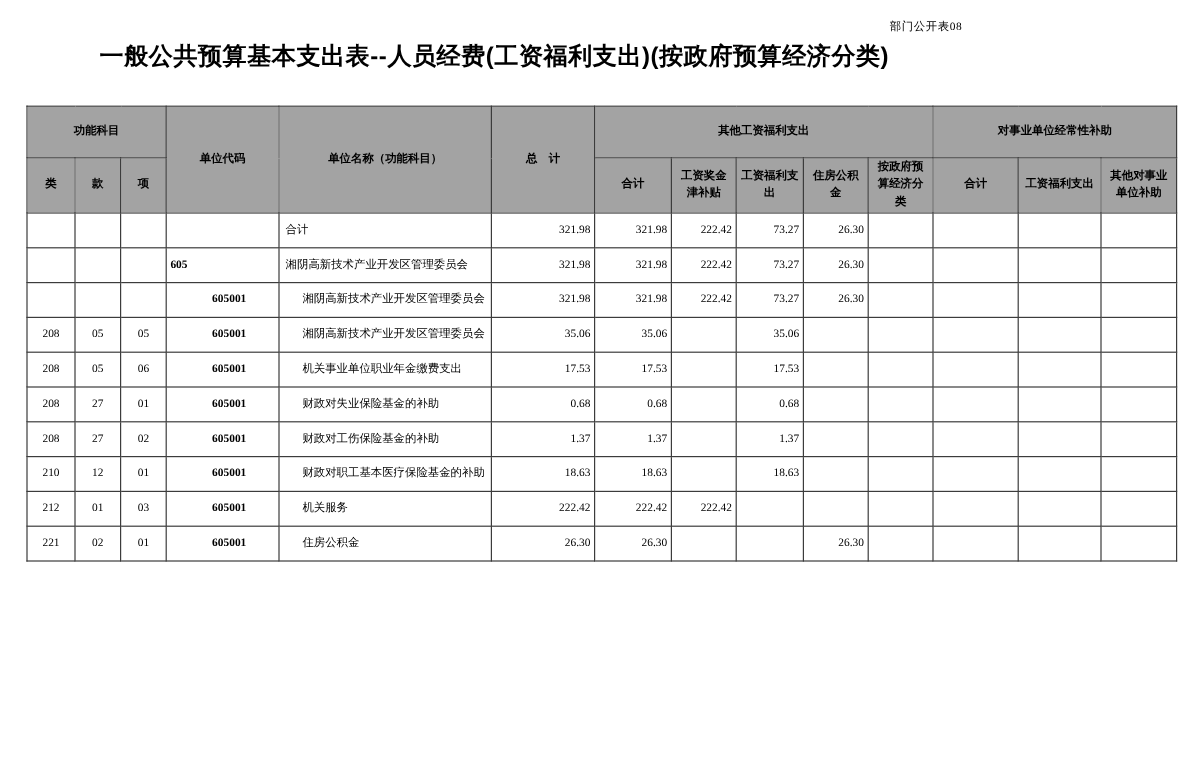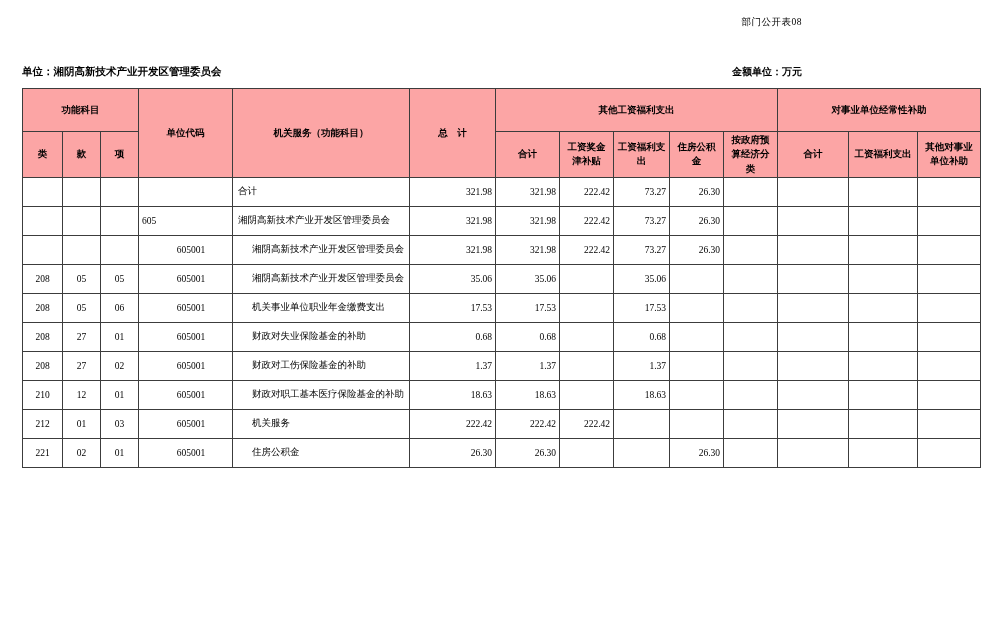--- a/index.html
+++ b/index.html
@@ -45,52 +45,49 @@
     border: 1px solid #3c3c3c;
     overflow: hidden;
     vertical-align: middle;
   }
   thead th {
     font-family: "Liberation Sans", "DejaVu Sans", sans-serif;
     font-weight: bold;
     font-size: 9.5px;
     padding: 1px 3px;
     line-height: 1.5;
-    background: #fca5a5;
+    background: #a3a3a3;
   }
   thead tr.h1 { height: 43px; }
   thead tr.h2 { height: 41px; }
 
   tbody tr { height: 29px; }
   tbody td {
     font-size: 9.5px;
     padding: 0 3px;
     white-space: nowrap;
   }
   td.ctr  { text-align: center; }
   td.num  { text-align: right; padding-right: 3px; }
-  td.code { text-align: left; }
+  td.code { text-align: left; font-weight: bold; }
   td.name { text-align: left; }
   td.code.lv1 { padding-left: 3px; }
   td.code.lv2, td.code.lv3 { padding-left: 14px; text-align: center; }
   td.name.lv0, td.name.lv1 { padding-left: 5px; }
   td.name.lv2, td.name.lv3 { padding-left: 19px; }
 </style>
 </head>
 <body>
 
 <div class="page">
 
   <div class="form-code">部门公开表08</div>
 
-
-  <div class="meta-row">
-    <div class="unit-line">单位：湘阴高新技术产业开发区管理委员会</div>
-    <div class="money-unit-line">金额单位：万元</div>
-  </div>
+  <h1 class="title">一般公共预算基本支出表--人员经费(工资福利支出)(按政府预算经济分类)</h1>
+
 
   <table class="budget">
     <colgroup>
       <col style="width:40px">
         <col style="width:38px">
         <col style="width:38px">
       <col style="width:94px">
         <col style="width:177px">
         <col style="width:86px">
       <col style="width:64px">
@@ -99,21 +96,21 @@
       <col style="width:54px">
         <col style="width:54px">
       <col style="width:71px">
         <col style="width:69px">
         <col style="width:63px">
     </colgroup>
     <thead>
       <tr class="h1">
         <th colspan="3">功能科目</th>
         <th rowspan="2">单位代码</th>
-        <th rowspan="2">机关服务（功能科目）</th>
+        <th rowspan="2">单位名称（功能科目）</th>
         <th rowspan="2">总　计</th>
         <th colspan="5">其他工资福利支出</th>
         <th colspan="3">对事业单位经常性补助</th>
       </tr>
       <tr class="h2">
         <th>类</th>
         <th>款</th>
         <th>项</th>
         <th>合计</th>
         <th>工资奖金津补贴</th>

